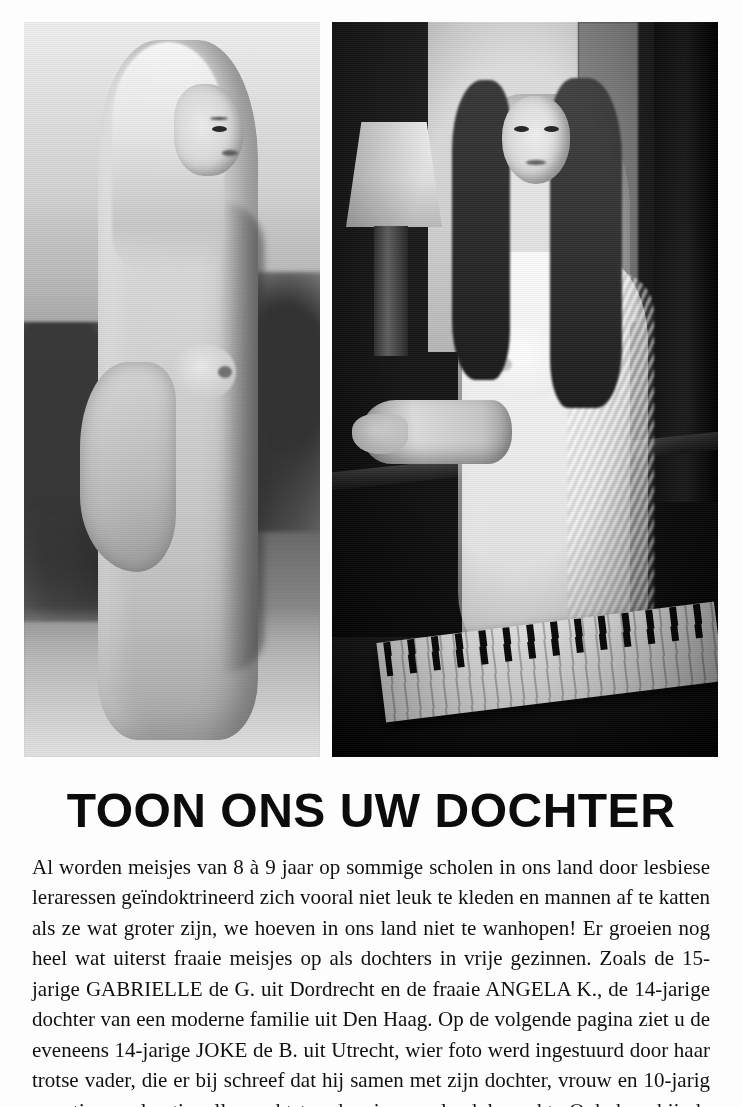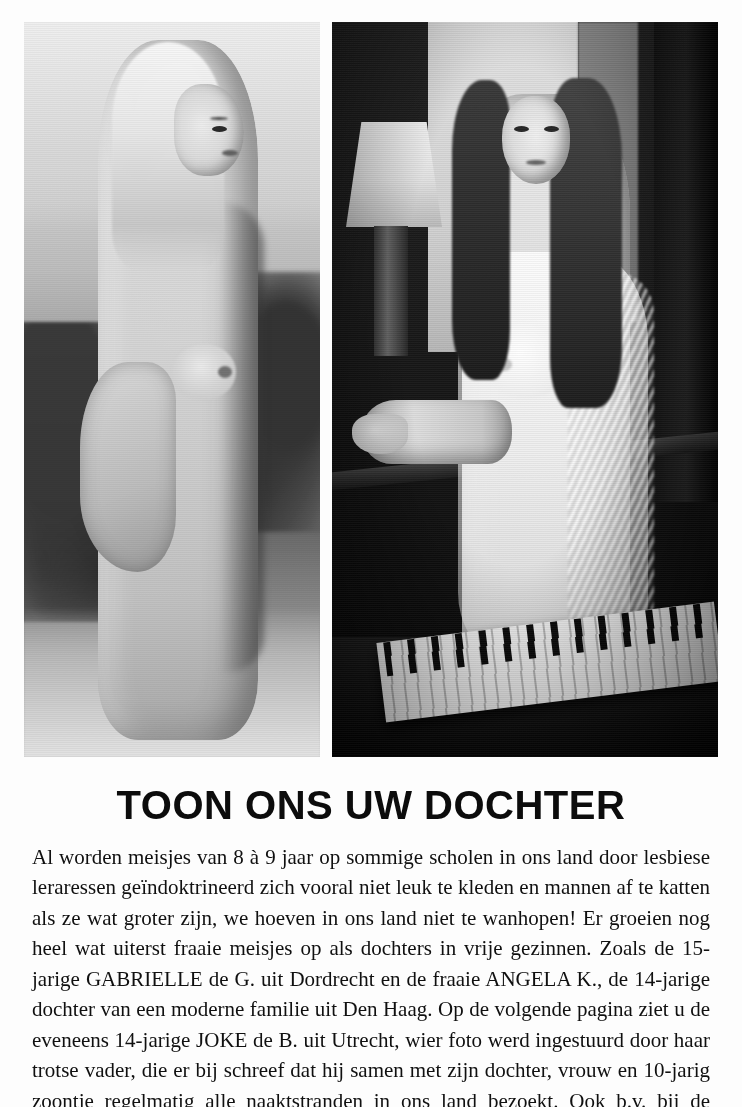--- a/index.html
+++ b/index.html
@@ -276,21 +276,21 @@
       repeating-linear-gradient(0deg, rgba(255,255,255,.035) 0px, rgba(255,255,255,.035) 1px, rgba(0,0,0,.05) 1px, rgba(0,0,0,.05) 2px);
     opacity: .85;
   }
 
   
   .headline {
     margin: 26px 0 14px 0;
     text-align: center;
     font-family: "Liberation Sans", sans-serif;
     font-weight: bold;
-    font-size: 40px;
+    font-size: 48px;
     letter-spacing: 0.5px;
     color: #0c0c0c;
   }
 
   
   .article {
     font-family: "Liberation Serif", serif;
     font-size: 21px;
     line-height: 1.45;
     text-align: justify;

